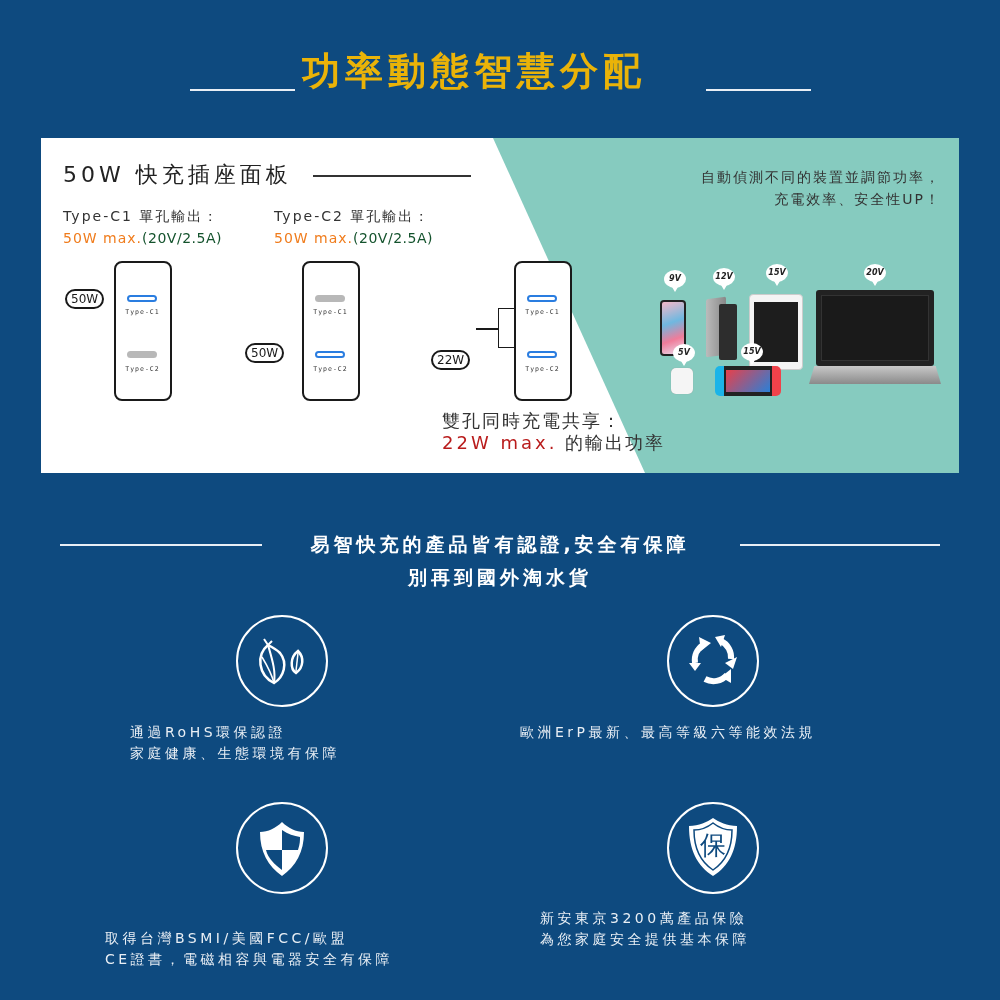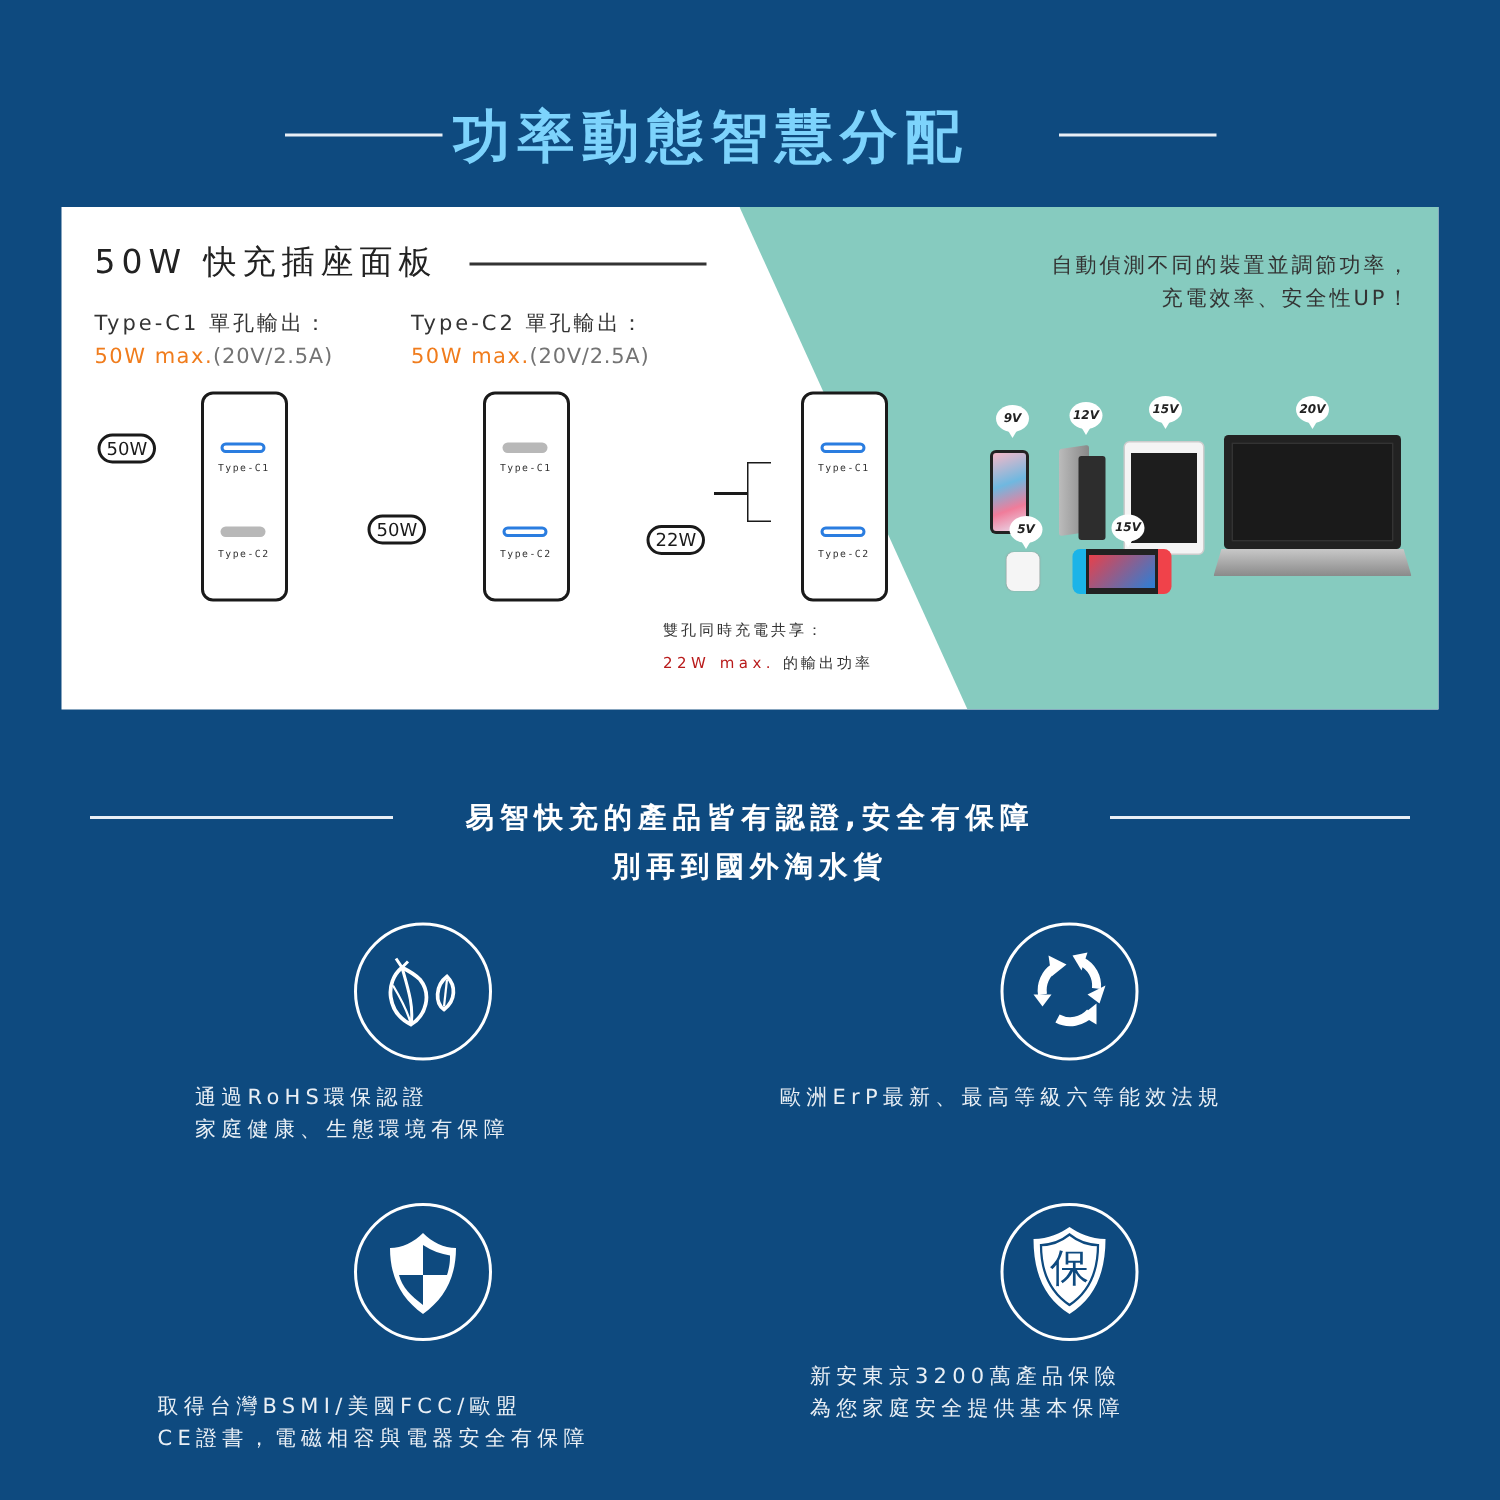--- a/index.html
+++ b/index.html
@@ -7,46 +7,46 @@
   body {
     background: #0e4a7f;
     font-family: "DejaVu Sans", "Liberation Sans", sans-serif;
     position: relative;
     color: #fff;
   }
   .abs { position: absolute; }
 
   
   .h1-title {
-    left: 0; width: 948px; top: 66px; text-align: center;
-    font-size: 38px; font-weight: bold; letter-spacing: 5px; color: #7dd3fc;
+    left: 0; width: 948px; top: 46px; text-align: center;
+    font-size: 38px; font-weight: bold; letter-spacing: 5px; color: #eab308;
   }
   .h1-line { height: 2px; background: #e8eef5; top: 89px; }
 
   
   .panel { left: 41px; top: 138px; width: 918px; height: 335px; background: #fff; overflow: hidden; }
   .panel-teal { left: 0; top: 0; width: 918px; height: 335px; background: #86cbbf;
     clip-path: polygon(452px 0, 918px 0, 918px 335px, 604px 335px); }
 
   .panel-title { left: 22px; top: 22px; font-size: 22px; letter-spacing: 4px; color: #222; font-weight: normal; }
   .panel-title-line { left: 272px; top: 37px; width: 158px; height: 1.5px; background: #333; }
 
   .spec { font-size: 14px; letter-spacing: 2px; color: #333; line-height: 22px; }
   .spec .orange { color: #f07c1c; letter-spacing: 1px; }
-  .spec .paren { color: #737373; letter-spacing: 0.5px; margin-top: 32px; }
-
-  .charger { width: 58px; height: 140px; border: 2.5px solid #1a1a1a; border-radius: 8px; background: #fff; margin-left: 20px; }
+  .spec .paren { color: #14532d; letter-spacing: 0.5px; margin-top: 32px; }
+
+  .charger { width: 58px; height: 140px; border: 2.5px solid #1a1a1a; border-radius: 8px; background: #fff; }
   .port { position: absolute; left: 11px; width: 30px; height: 7px; border-radius: 4px; }
   .port.active { border: 2px solid #2a7de0; background: #fff; }
   .port.inactive { background: #b8b8b8; }
   .port-label { position: absolute; left: 0; width: 53px; text-align: center; font-size: 6.5px; letter-spacing: 1px; color: #333; font-family: "DejaVu Sans Mono", monospace; }
 
   .watt-badge { height: 20px; padding: 0 4px; border: 2px solid #1a1a1a; border-radius: 10px; font-size: 12px; color: #1a1a1a; line-height: 16px; background: #fff; }
 
-  .dual-text { font-size: 10px; letter-spacing: 2px; color: #333; line-height: 22px; }
+  .dual-text { font-size: 18px; letter-spacing: 2px; color: #333; line-height: 22px; }
   .dual-text .orange { color: #b91c1c; letter-spacing: 3px; }
 
   .auto-text { right: 18px; top: 28px; text-align: right; font-size: 14px; letter-spacing: 2px; color: #333; line-height: 22px; }
 
   
   .bubble { background: #fff; border-radius: 50%; width: 22px; height: 18px; font-size: 8px; font-weight: bold; color: #222; text-align: center; line-height: 18px; }
   .bubble::after { content: ""; position: absolute; left: 8px; bottom: -4px; border-left: 3px solid transparent; border-right: 3px solid transparent; border-top: 5px solid #fff; }
 
   
   .h2-text { left: 0; width: 1000px; text-align: center; font-size: 19px; font-weight: bold; letter-spacing: 4px; color: #fff; }

